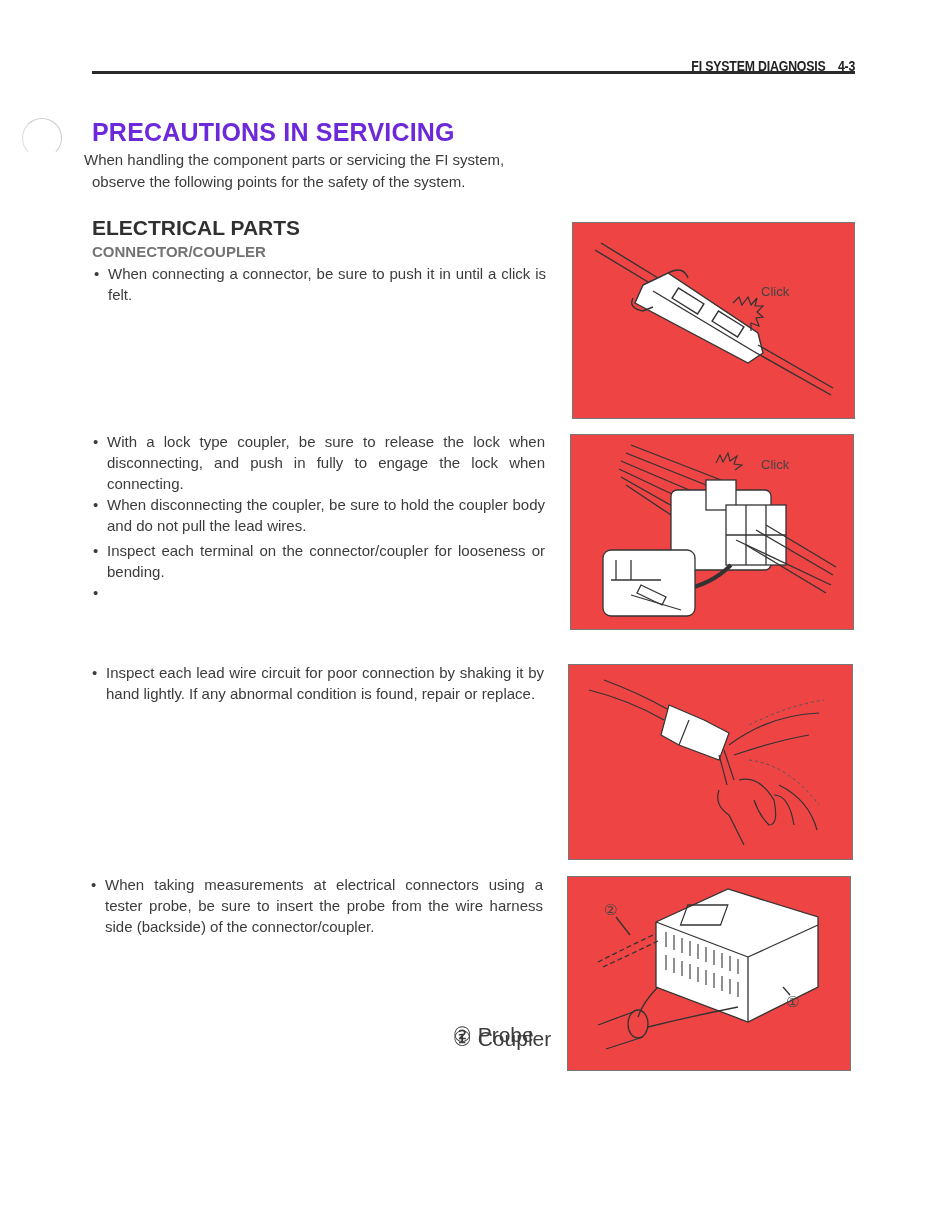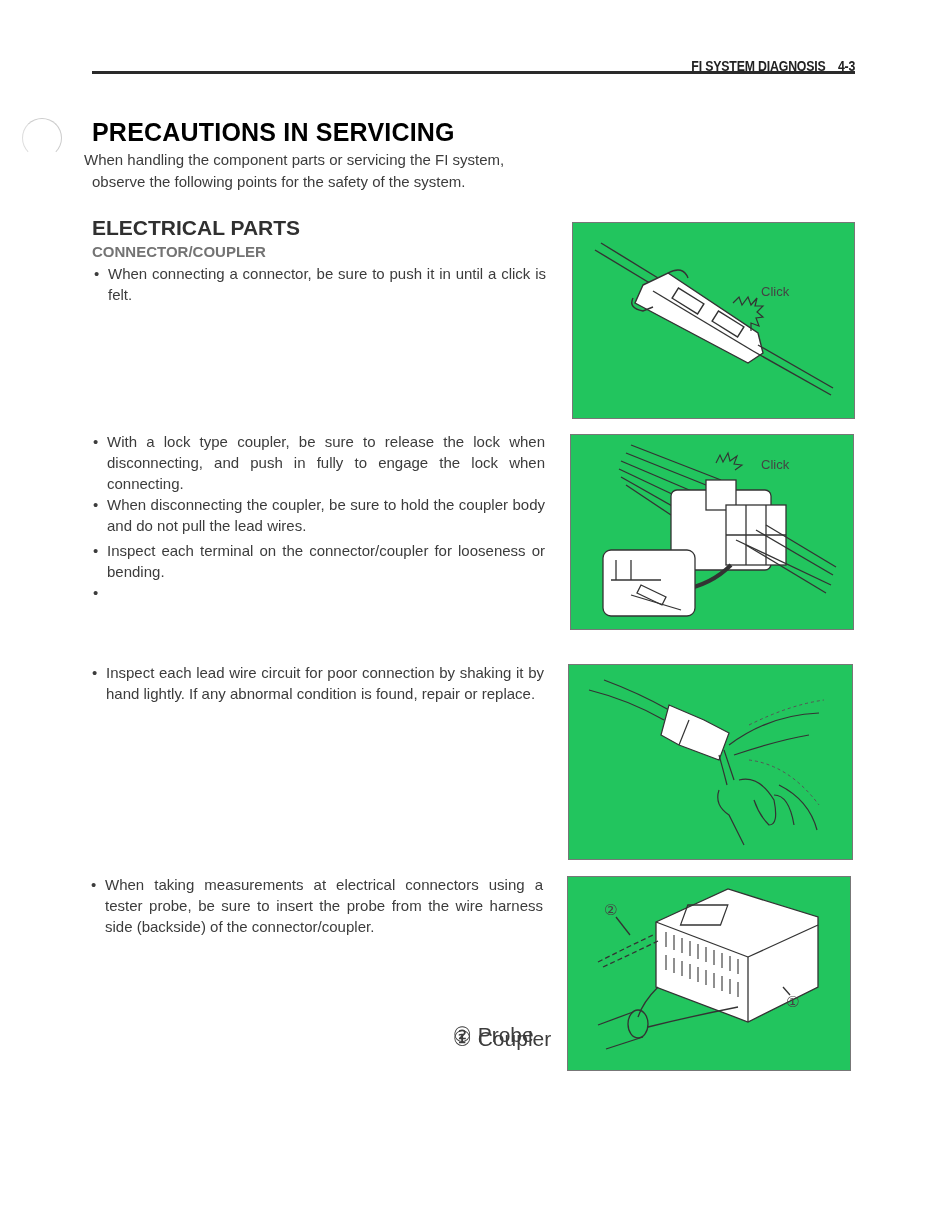--- a/index.html
+++ b/index.html
@@ -2,27 +2,27 @@
 <html><head>
 <meta charset="utf-8">
 <style>
   html,body{margin:0;padding:0;background:#ffffff;}
   body{width:933px;height:1208px;position:relative;overflow:hidden;font-family:"Liberation Sans","DejaVu Sans",sans-serif;color:#3a3a3a;}
   .abs{position:absolute;}
   .header-text{right:78px;top:58px;font-size:14px;font-weight:bold;color:#222;letter-spacing:-0.2px;transform:scaleX(0.88);transform-origin:right center;white-space:nowrap;}
   .header-text span{margin-left:14px;}
   .header-rule{left:92px;top:71px;width:763px;height:3px;background:#2a2a2a;}
   .hole{left:22px;top:118px;width:38px;height:38px;border:1px solid #ccc;border-radius:50%;border-bottom-color:transparent;border-left-color:#ddd;}
-  .h1{left:92px;top:118px;font-size:25px;font-weight:bold;color:#000000;letter-spacing:0.2px;}
+  .h1{left:92px;top:118px;font-size:25px;font-weight:bold;color:#6d28d9;letter-spacing:0.2px;}
   .p{font-size:15px;line-height:22px;color:#3c3c3c;}
   .h2{left:92px;top:216px;font-size:21px;font-weight:bold;color:#303030;}
   .h3{left:92px;top:243px;font-size:15px;font-weight:bold;color:#737373;}
   .bullet{position:absolute;font-size:15px;line-height:21px;color:#3c3c3c;text-align:justify;}
   .bullet .dot{position:absolute;left:-14px;top:0;}
-  .fig{position:absolute;border:1px solid #777;background:#22c55e;}
+  .fig{position:absolute;border:1px solid #777;background:#ef4444;}
   .fig svg{position:absolute;left:0;top:0;}
   .legend{font-size:21px;line-height:22px;color:#3c3c3c;}
 </style>
 </head>
 <body>
 
 <div class="abs header-text"><b>FI SYSTEM DIAGNOSIS</b><span>4-3</span></div>
 <div class="abs header-rule"></div>
 <div class="abs hole"></div>
 

